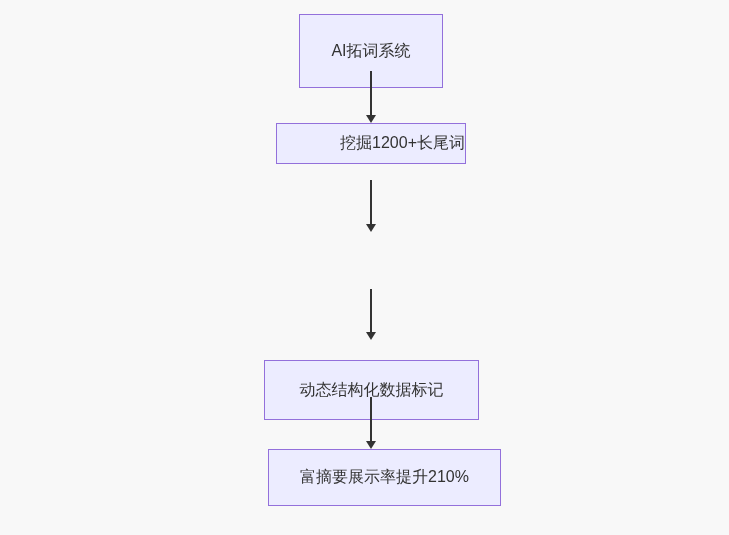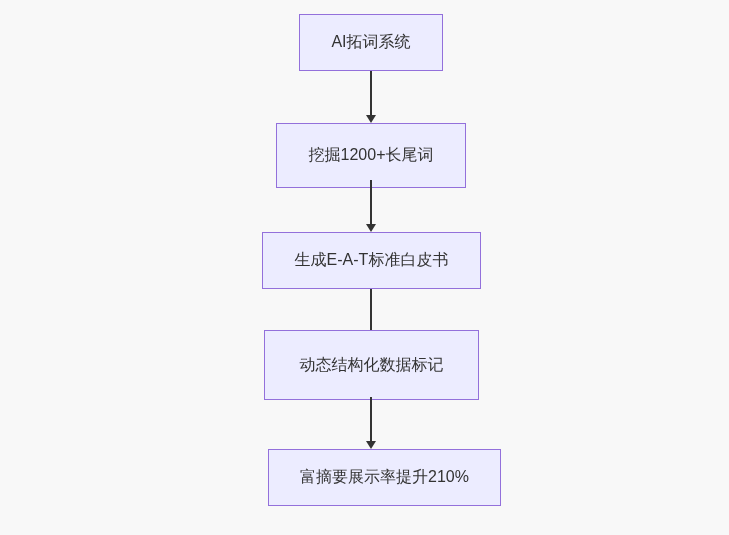--- a/index.html
+++ b/index.html
@@ -22,24 +22,24 @@
     background: #ECECFF;
     border: 1.3px solid #9370DB;
     color: #333333;
     font-size: 16px;
     display: flex;
     align-items: center;
     justify-content: center;
     text-align: center;
     white-space: nowrap;
   }
-  .node-1 { left: 299px; top: 14px;  width: 144px; height: 57px; }
-  .node-2 { left: 276px; top: 123px; width: 190px; height: 65px; }
+  .node-1 { left: 299px; top: 14px;  width: 144px; height: 74px; }
+  .node-2 { left: 276px; top: 123px; width: 190px; height: 41px; justify-content: flex-end; }
   .node-3 { left: 262px; top: 232px; width: 219px; height: 57px; }
-  .node-4 { left: 264px; top: 330px; width: 215px; height: 70px; }
+  .node-4 { left: 264px; top: 360px; width: 215px; height: 60px; }
   .node-5 { left: 255px; top: 449px; width: 233px; height: 57px; margin-left: 13px; }
 
   .flow-edge {
     position: absolute;
     left: 366px;
     width: 10px;
   }
   .edge-1 { top: 71px;  height: 52px; }
   .edge-2 { top: 180px; height: 52px; }
   .edge-3 { top: 289px; height: 51px; }
@@ -80,23 +80,20 @@
 
   <div class="flow-node node-2">
     <span>挖掘1200+长尾词</span>
   </div>
 
   <div class="flow-edge edge-2">
     <div class="edge-line"></div>
     <div class="edge-arrowhead"></div>
   </div>
 
-  <div class="flow-node node-3">
-    <span>生成E-A-T标准白皮书</span>
-  </div>
 
   <div class="flow-edge edge-3">
     <div class="edge-line"></div>
     <div class="edge-arrowhead"></div>
   </div>
 
   <div class="flow-node node-4">
     <span>动态结构化数据标记</span>
   </div>
 

